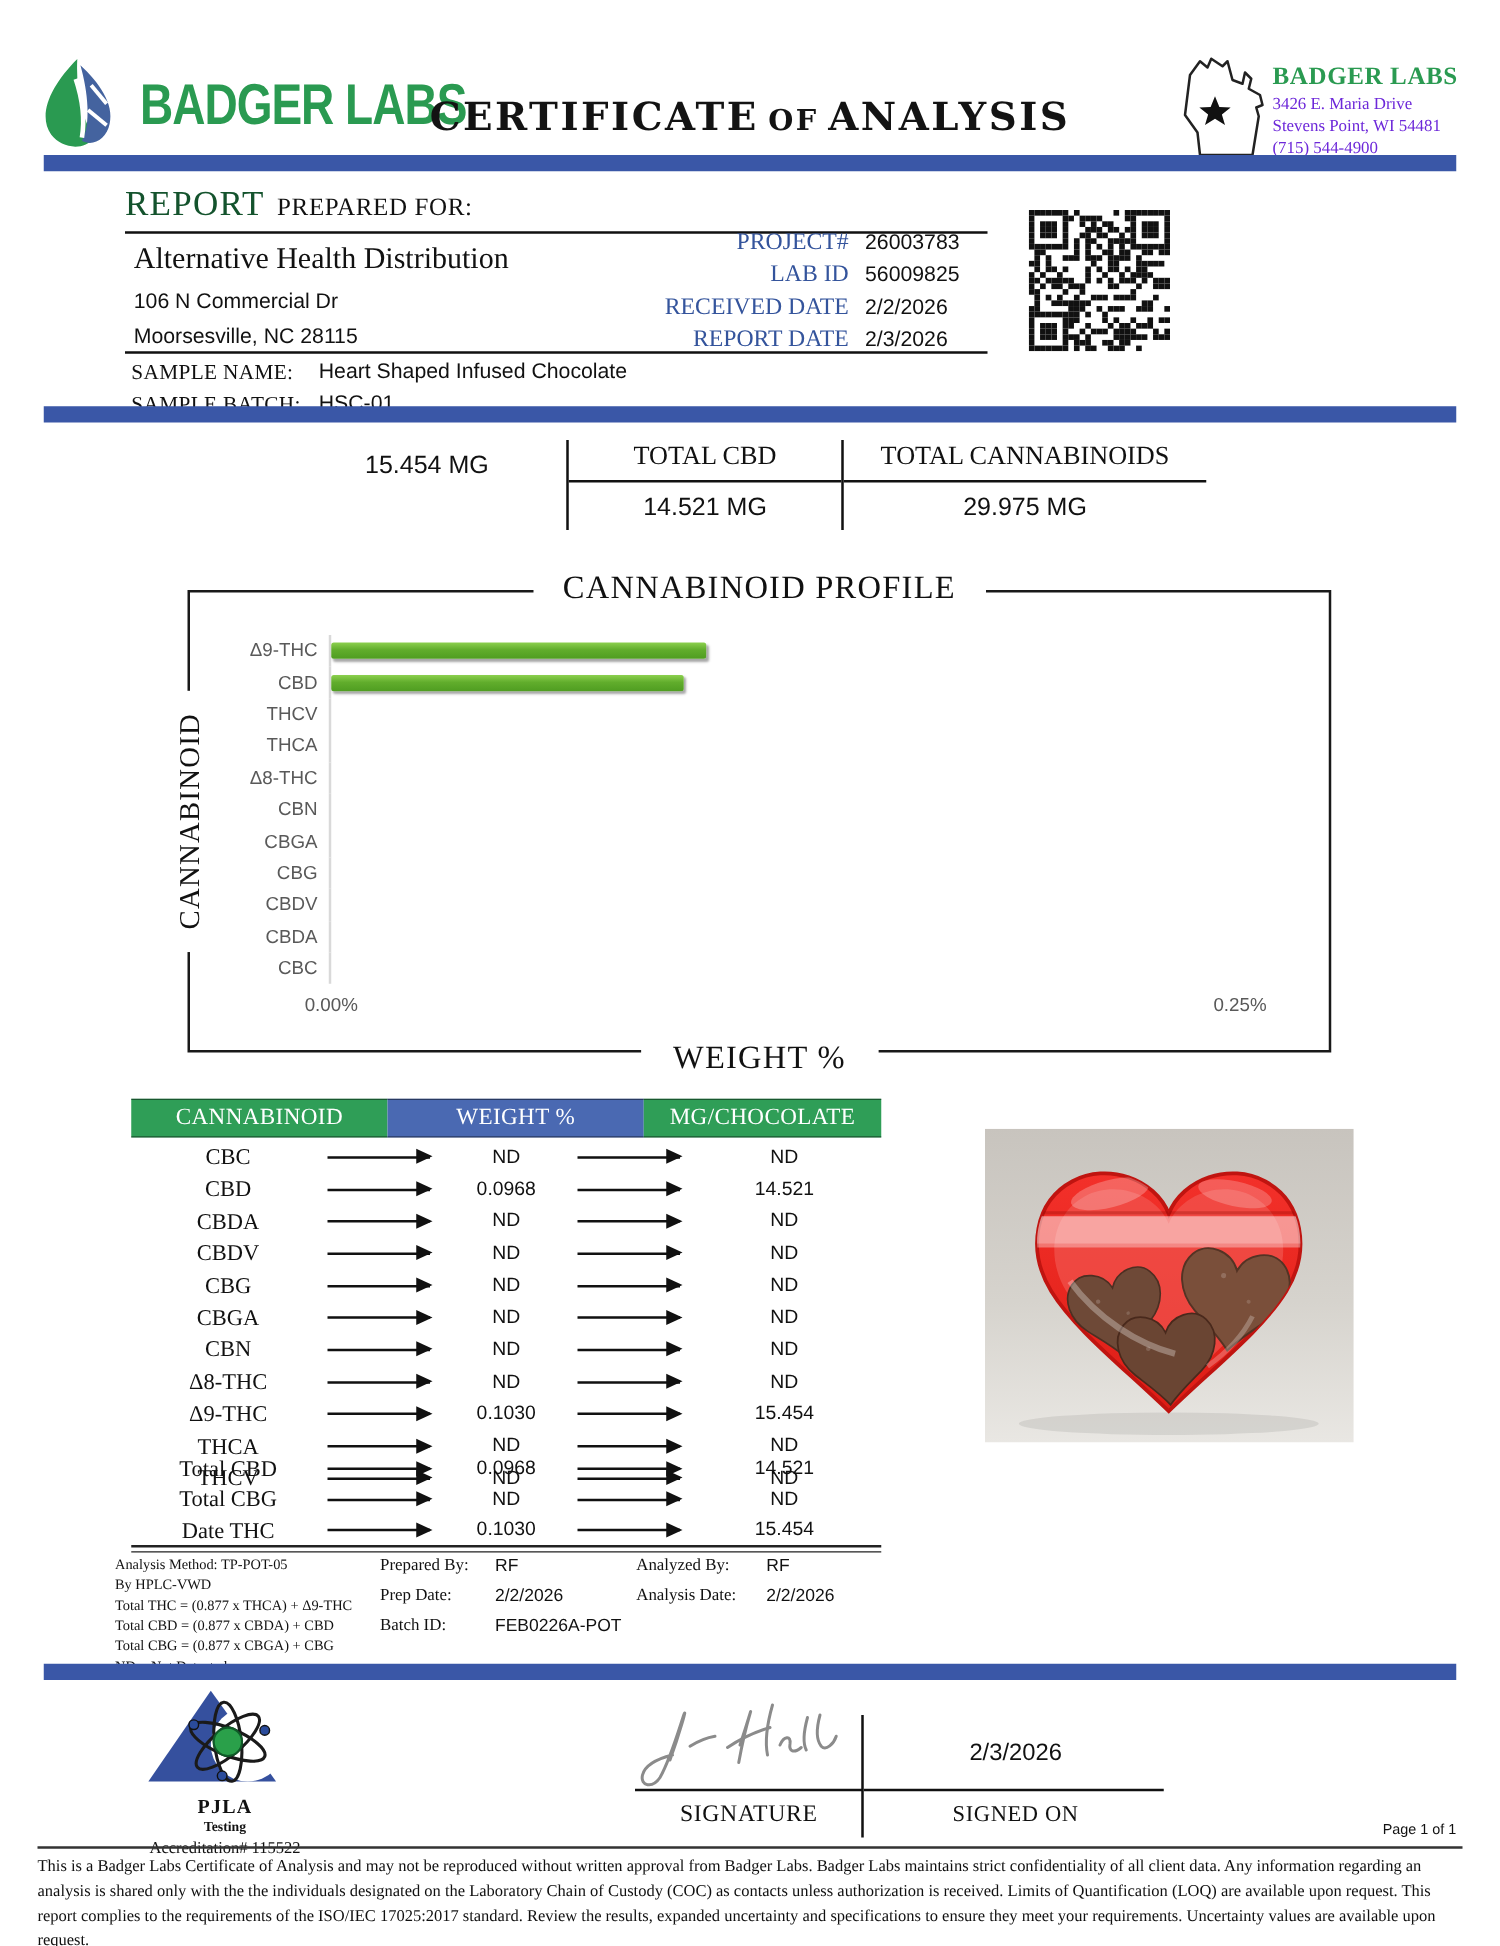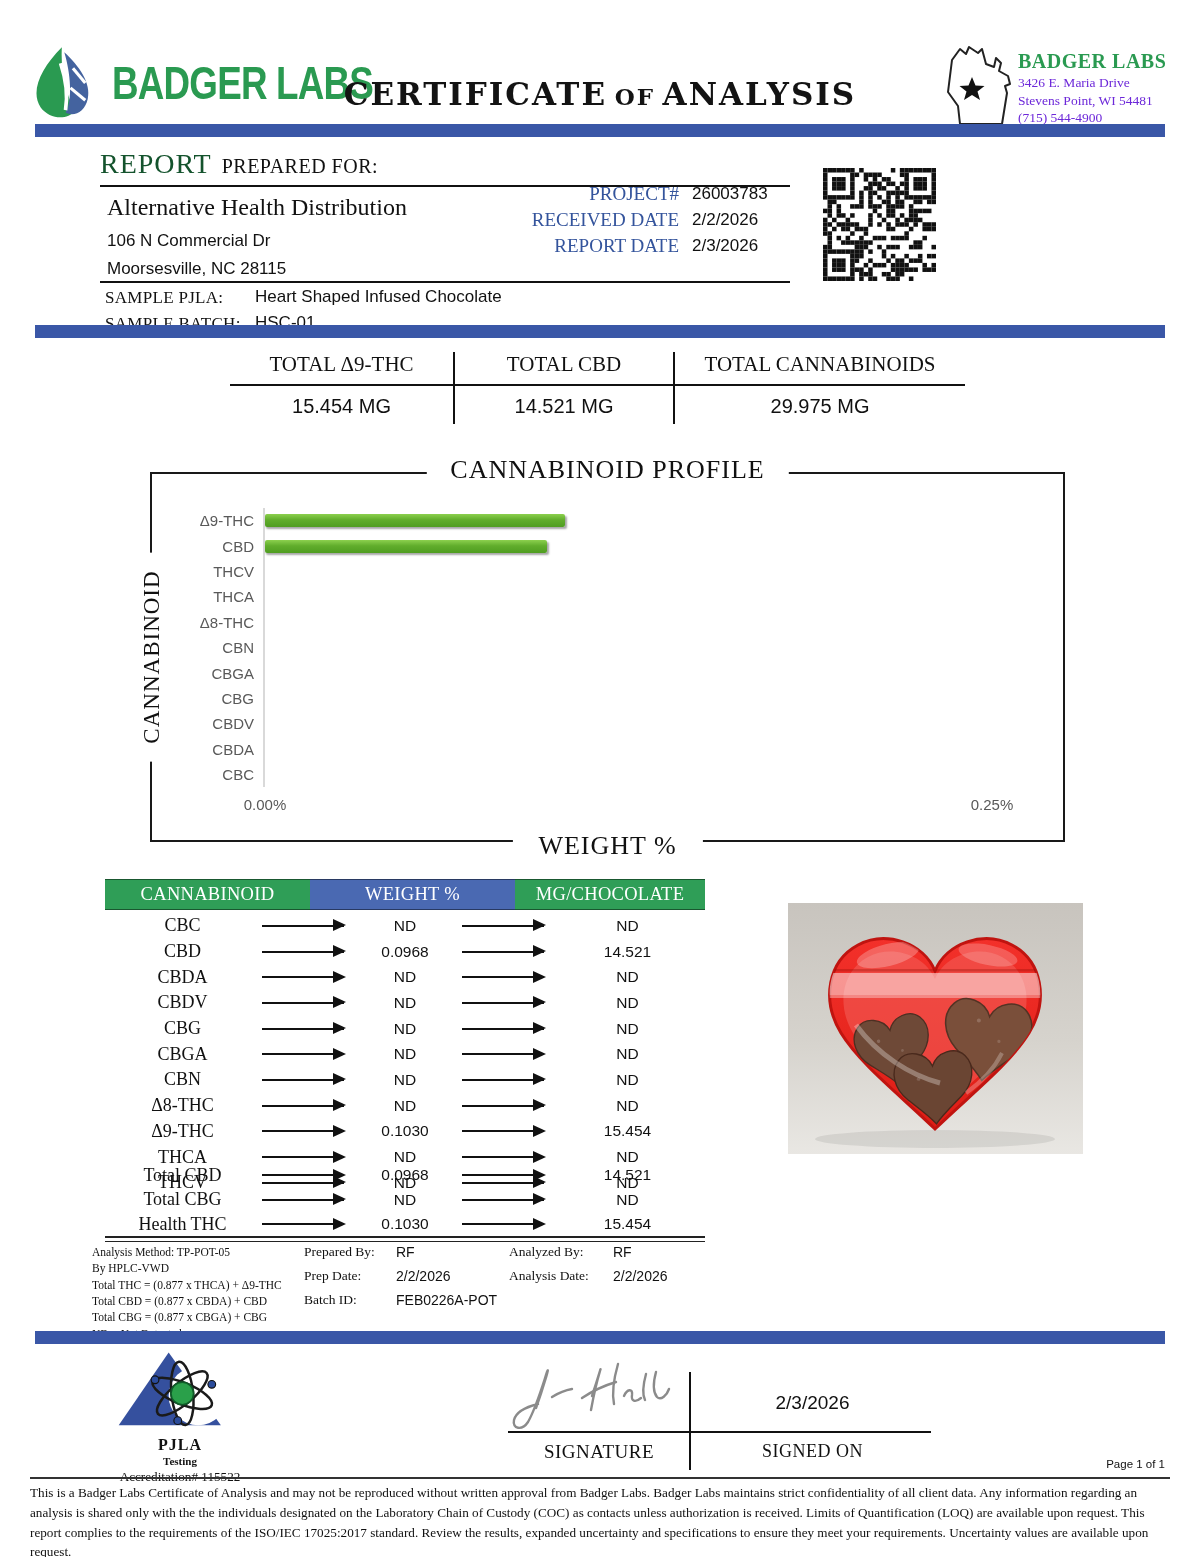--- a/index.html
+++ b/index.html
@@ -139,20 +139,24 @@
   <div class="abs rule" style="left:100px;top:185px;width:690px;"></div>
 
   <div class="abs client-name">Alternative Health Distribution</div>
   <div class="abs client-line" style="left:107px;top:231px;">106 N Commercial Dr</div>
   <div class="abs client-line" style="left:107px;top:259px;">Moorsesville, NC 28115</div>
 
   <div class="abs fields">
     <div class="field-row">
       <div class="field-label">PROJECT#</div>
       <div class="field-value">26003783</div>
+    </div>
+    <div class="field-row">
+      <div class="field-label">LAB ID</div>
+      <div class="field-value">56009825</div>
     </div>
     <div class="field-row">
       <div class="field-label">RECEIVED DATE</div>
       <div class="field-value">2/2/2026</div>
     </div>
     <div class="field-row">
       <div class="field-label">REPORT DATE</div>
       <div class="field-value">2/3/2026</div>
     </div>
   </div>
@@ -474,30 +478,29 @@
       <rect x="45.20" y="108.48" width="4.52" height="4.52" fill="#111"></rect>
       <rect x="49.72" y="108.48" width="4.52" height="4.52" fill="#111"></rect>
       <rect x="63.28" y="108.48" width="4.52" height="4.52" fill="#111"></rect>
       <rect x="67.80" y="108.48" width="4.52" height="4.52" fill="#111"></rect>
       <rect x="72.32" y="108.48" width="4.52" height="4.52" fill="#111"></rect>
       <rect x="85.88" y="108.48" width="4.52" height="4.52" fill="#111"></rect>
     </svg>
 
   <div class="abs rule" style="left:100px;top:281px;width:690px;"></div>
 
-  <div class="abs sample-label" style="left:105px;top:288px;">SAMPLE PJLA:</div>
+  <div class="abs sample-label" style="left:105px;top:288px;">SAMPLE NAME:</div>
   <div class="abs sample-value" style="left:255px;top:287px;">Heart Shaped Infused Chocolate</div>
   <div class="abs sample-label" style="left:105px;top:314px;">SAMPLE BATCH:</div>
   <div class="abs sample-value" style="left:255px;top:313px;">HSC-01</div>
 
   <div class="abs bluebar" style="top:325px;"></div>
 
   <div class="abs totals">
     <div class="tot-col d">
-      <div class="tot-label">TOTAL Δ9-THC</div>
       <div class="tot-value">15.454 MG</div>
     </div>
     <div class="tot-col d">
       <div class="tot-label">TOTAL CBD</div>
       <div class="tot-value">14.521 MG</div>
     </div>
     <div class="tot-col">
       <div class="tot-label">TOTAL CANNABINOIDS</div>
       <div class="tot-value">29.975 MG</div>
     </div>
@@ -672,21 +675,21 @@
     <div class="rt-val">14.521</div>
   </div>
       <div class="rt-row">
     <div class="rt-name">Total CBG</div>
     <div class="arrow"></div>
     <div class="rt-val">ND</div>
     <div class="arrow"></div>
     <div class="rt-val">ND</div>
   </div>
       <div class="rt-row">
-    <div class="rt-name">Health THC</div>
+    <div class="rt-name">Date THC</div>
     <div class="arrow"></div>
     <div class="rt-val">0.1030</div>
     <div class="arrow"></div>
     <div class="rt-val">15.454</div>
   </div>
     </div>
   <div class="abs rt-sep"></div>
 
   <svg class="abs" style="left:788px;top:903px;" width="295" height="251" viewBox="0 0 295 251">
     <defs>

